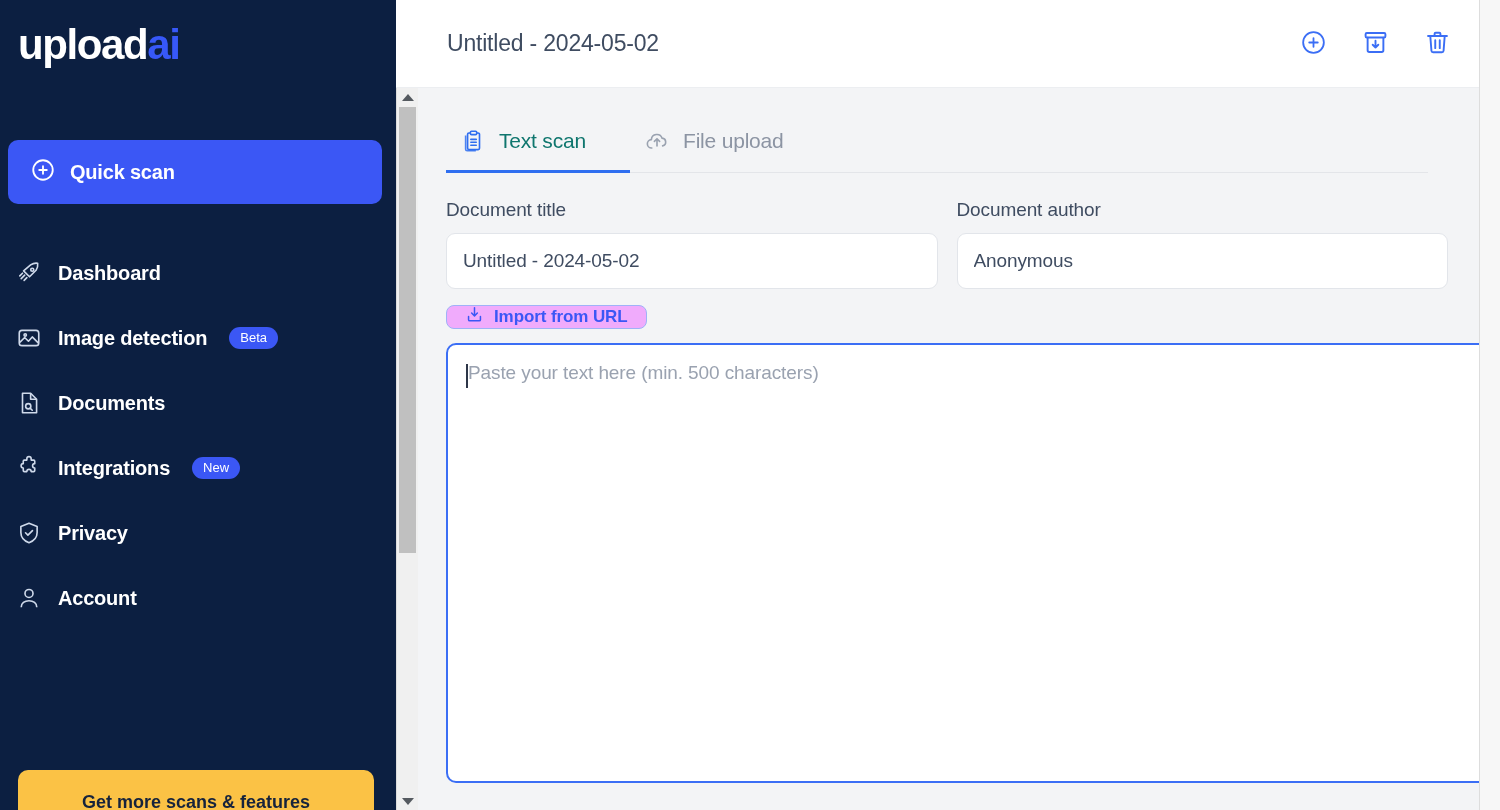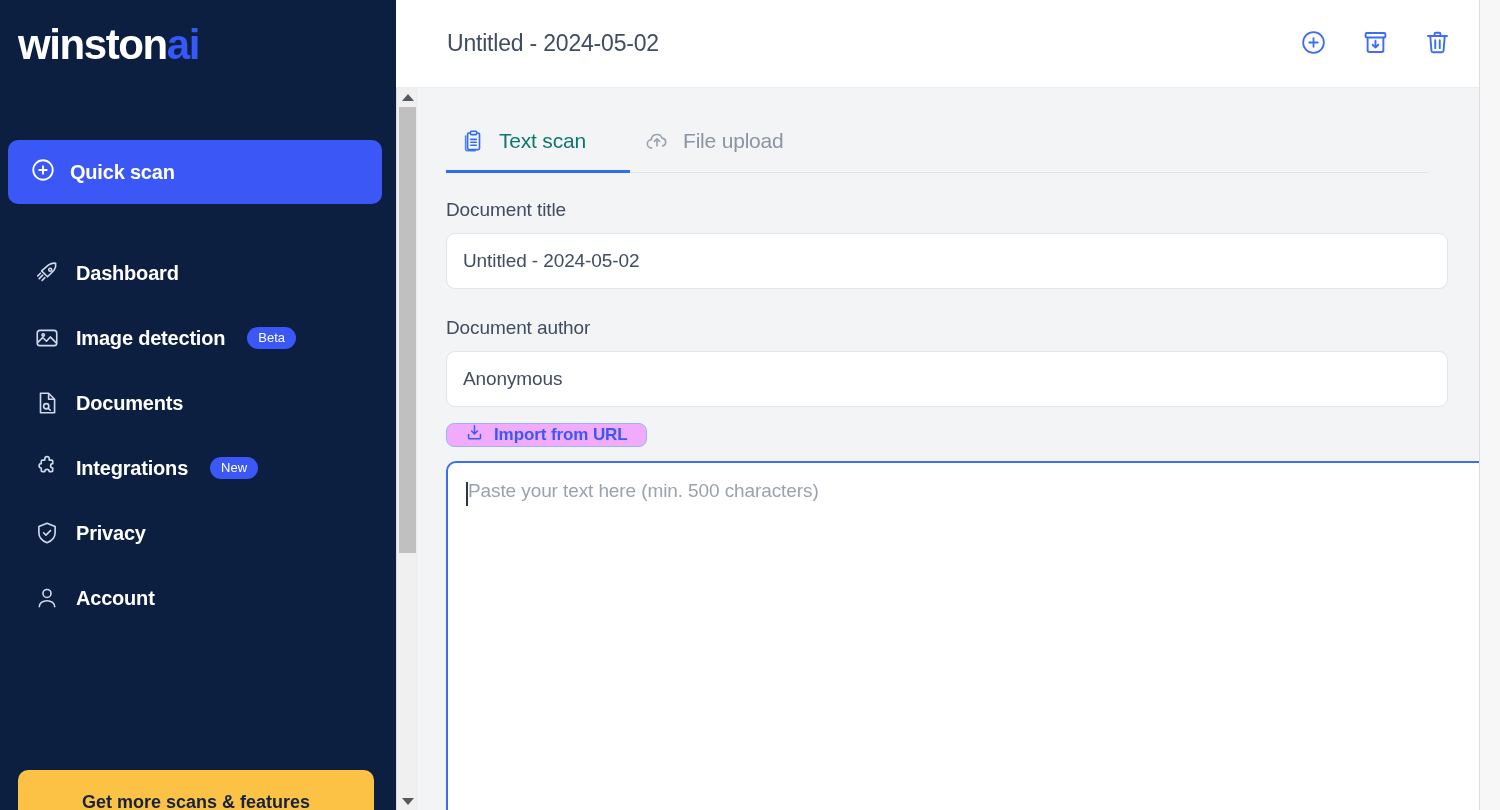--- a/index.html
+++ b/index.html
@@ -45,21 +45,21 @@
   }
   .quick-scan .qs-label {
     color: #fff; font-size: 20px; font-weight: 700; letter-spacing: -0.2px;
   }
 
   .nav { position: absolute; left: 0; top: 252px; width: 396px; }
   .nav-item {
     display: flex; align-items: center;
     gap: 16px;
     height: 42px;
-    padding-left: 34px;
+    padding-left: 16px;
     margin-bottom: 23px;
     cursor: pointer;
     user-select: none;
   }
   .nav-item .nav-label {
     color: #ffffff; font-size: 20px; font-weight: 700; letter-spacing: -0.2px;
     white-space: nowrap;
   }
   .nav-icon { width: 26px; height: 26px; flex: 0 0 26px; display:block; color:#cfd9ea; }
   .badge {
@@ -168,21 +168,21 @@
   .tab.active { color: #0f766e; font-weight: 400; }
   .tab.active::after {
     content: "";
     position: absolute;
     left: 0; right: 0; bottom: -1px;
     height: 3px; background: #2f6ef0;
   }
   .tab.inactive { color: #8c94a3; }
   .tab .t-icon { width: 26px; height: 26px; display: block; }
 
-  .fields { display: flex; gap: 28px; flex-direction: column; }
+  .fields { display: flex; gap: 19px; }
   .field { flex: 1; }
   .field-label {
     display: block;
     font-size: 19px;
     color: #3f4c61;
     margin-bottom: 12px;
     letter-spacing: -0.1px;
   }
   .field input {
     width: 100%;
@@ -251,21 +251,21 @@
   }
 </style>
 </head>
 <body>
 
 <div class="app">
 
   <aside class="sidebar">
 
     <div class="brand">
-      <span>winston</span><span class="ai">ai</span>
+      <span>upload</span><span class="ai">ai</span>
     </div>
 
     <div class="quick-scan">
       <span>
         <svg width="26" height="26" viewBox="0 0 24 24" fill="none" stroke="#ffffff" stroke-width="1.7">
           <circle cx="12" cy="12" r="9"></circle>
             <path d="M12 8.5v7M8.5 12h7" stroke-linecap="round"></path>
         </svg>
       </span>
       <span class="qs-label">Quick scan</span>

